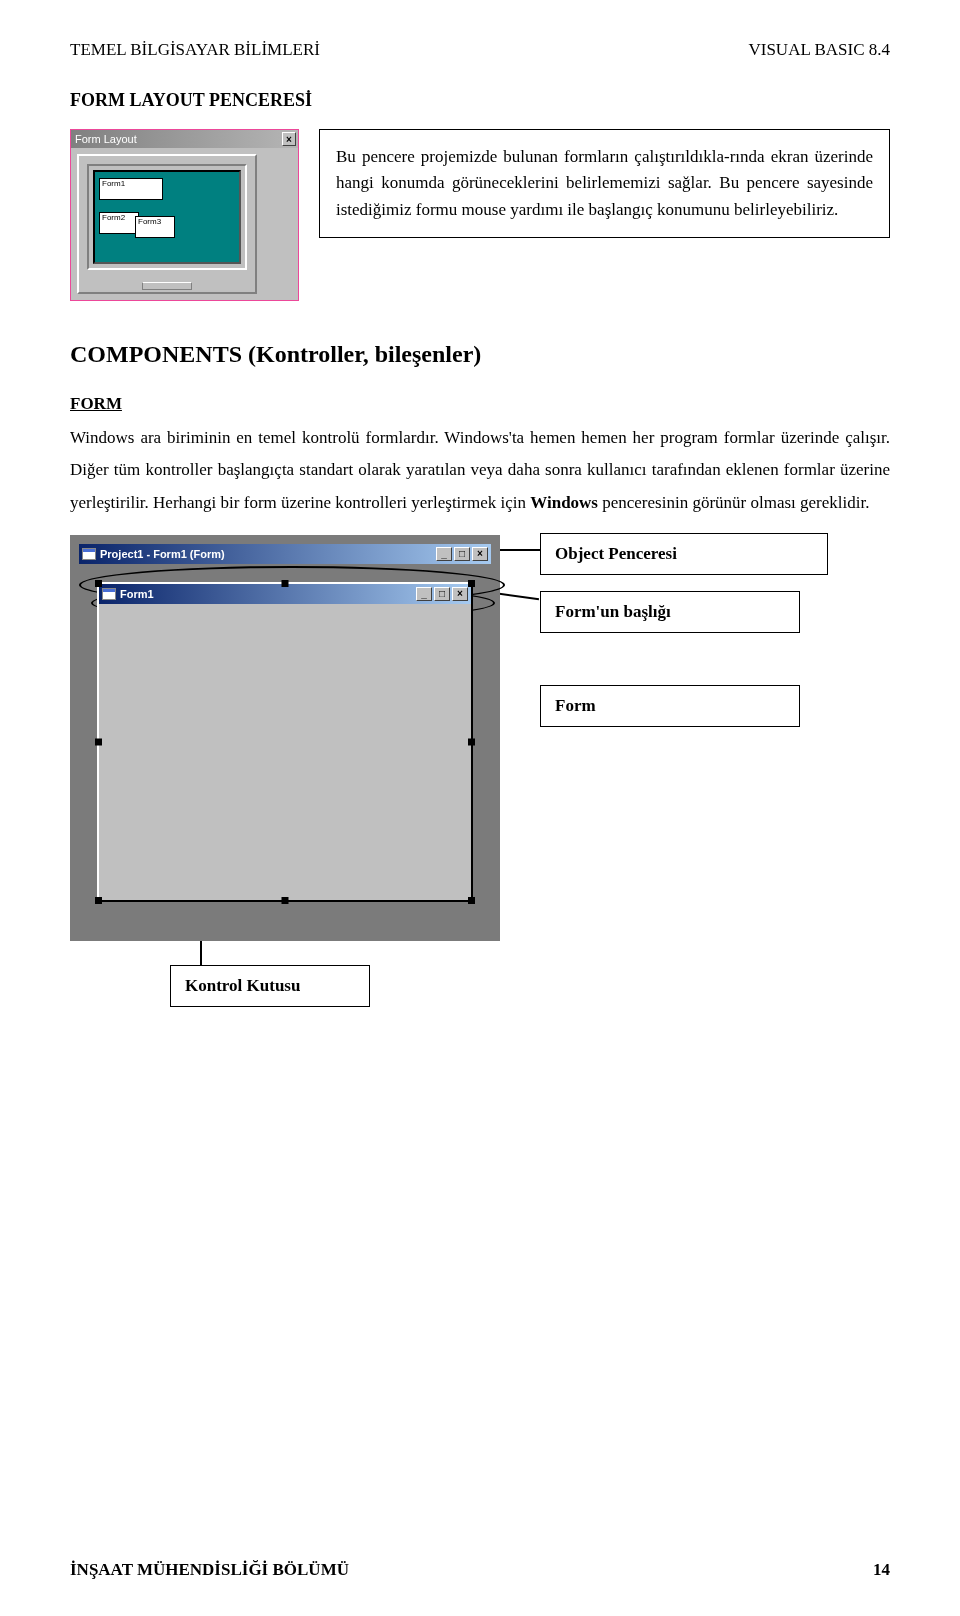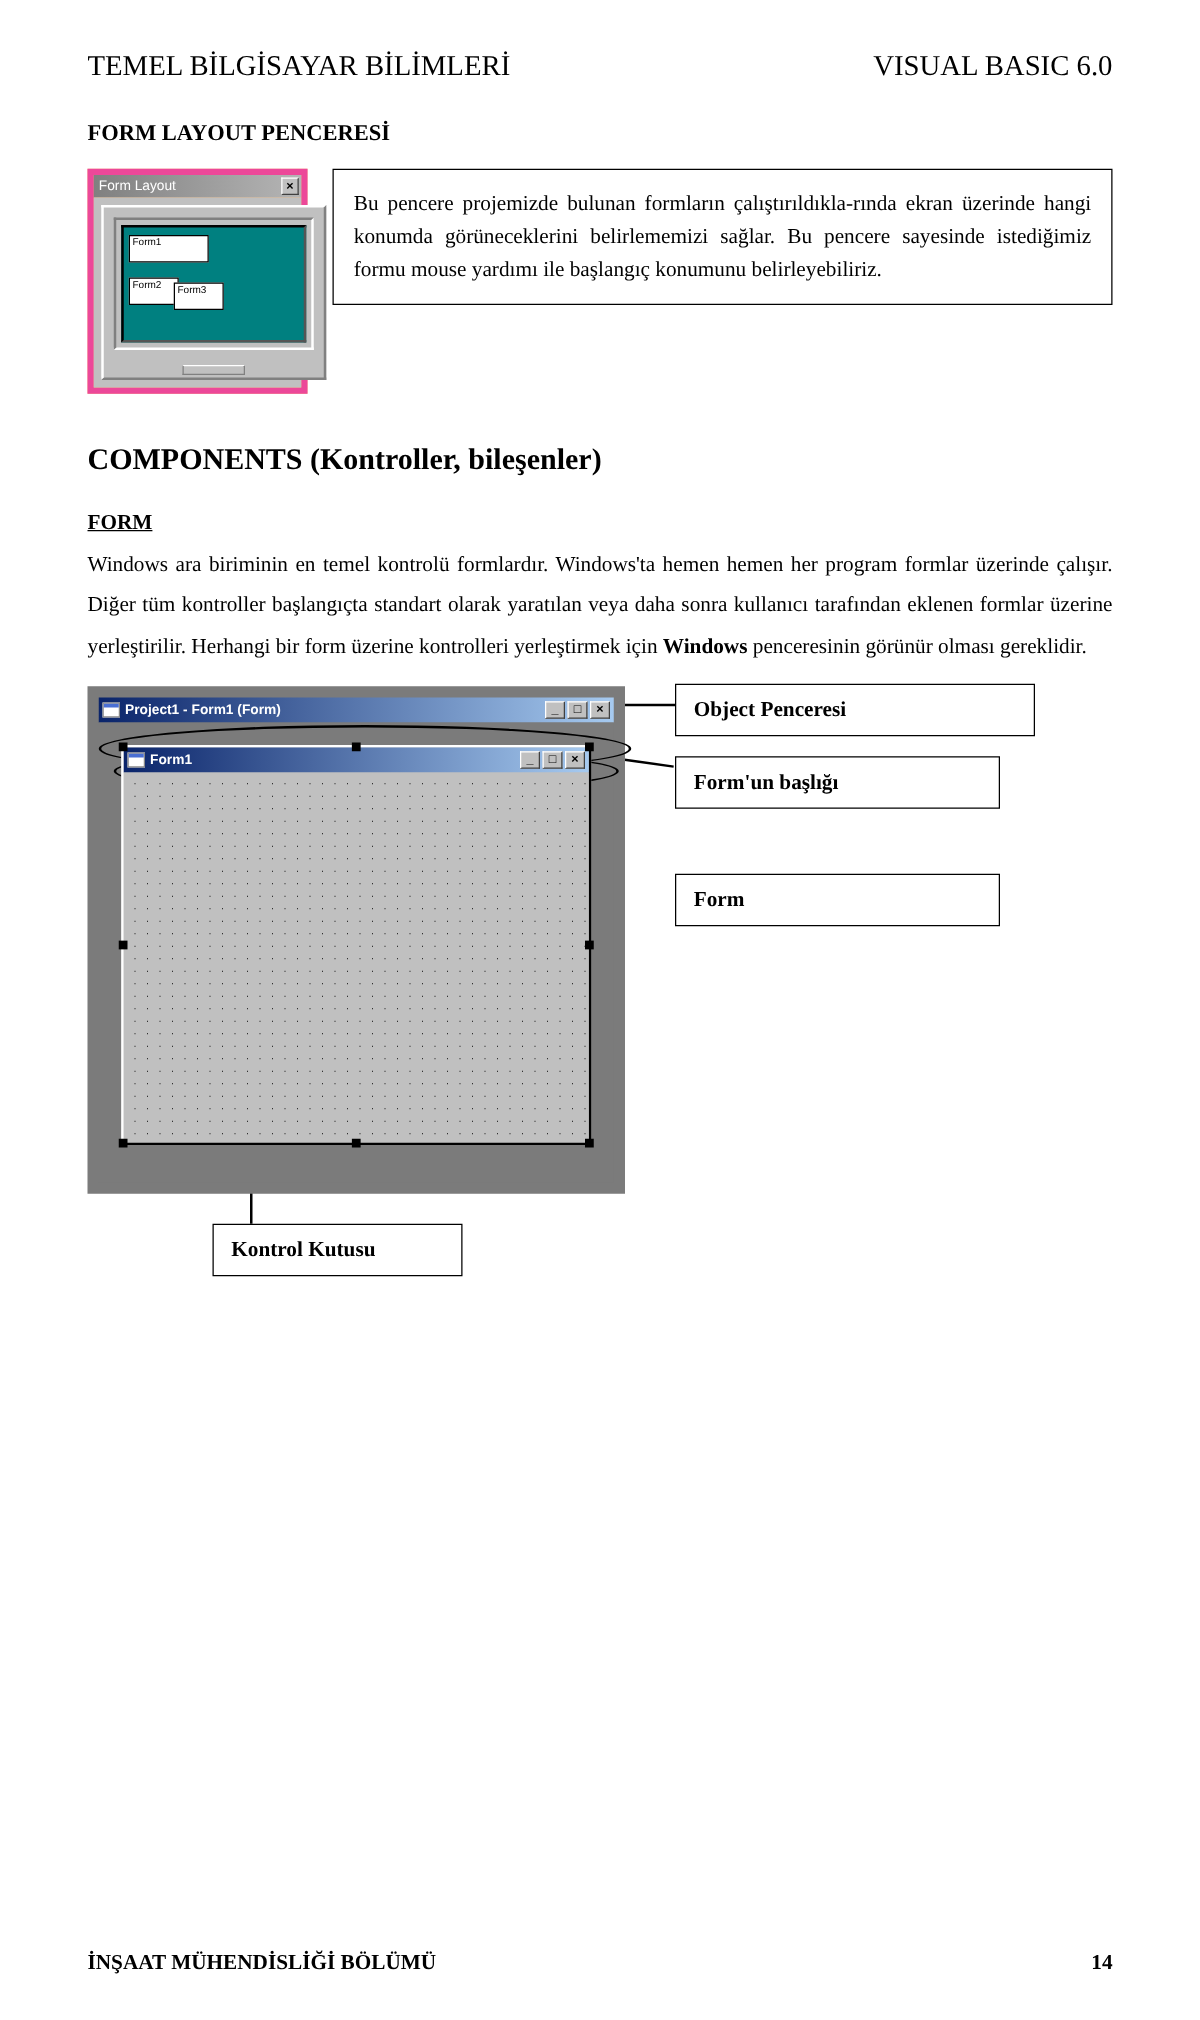--- a/index.html
+++ b/index.html
@@ -8,40 +8,40 @@
     background: #fff;
     color: #000;
     width: 960px;
     height: 1616px;
     position: relative;
     padding: 40px 70px 40px 70px;
   }
   .header-row {
     display: flex;
     justify-content: space-between;
-    font-size: 23px;
+    font-size: 17px;
     margin-bottom: 30px;
     text-align: center;
   }
   .section-title {
     font-size: 18px;
     font-weight: bold;
     margin-bottom: 18px;
   }
   .form-layout-row {
     display: flex;
     gap: 20px;
     align-items: flex-start;
     margin-bottom: 40px;
   }
   
   .fl-window {
-    width: 176px;
-    border: 5px solid #ec4899;
-    background: #fdba74;
+    width: 229px;
+    border: 1px solid #ec4899;
+    background: #0f766e;
     font-family: Tahoma, Arial, sans-serif;
     font-size: 11px;
   }
   .fl-titlebar {
     display: flex;
     align-items: center;
     justify-content: space-between;
     background: linear-gradient(to right, #808080, #b5b5b5);
     color: #fff;
     height: 18px;
@@ -266,21 +266,21 @@
     justify-content: space-between;
     font-size: 17px;
     font-weight: bold;
   }
 </style>
 </head>
 <body>
 
 <div class="header-row">
   <span>TEMEL BİLGİSAYAR BİLİMLERİ</span>
-  <span>VISUAL BASIC 6.0</span>
+  <span>VISUAL BASIC 8.4</span>
 </div>
 
 <div class="section-title">FORM LAYOUT PENCERESİ</div>
 
 <div class="form-layout-row">
 
   <div class="fl-window">
     <div class="fl-titlebar">
       <span class="title">Form Layout</span>
       <span class="close">×</span>

